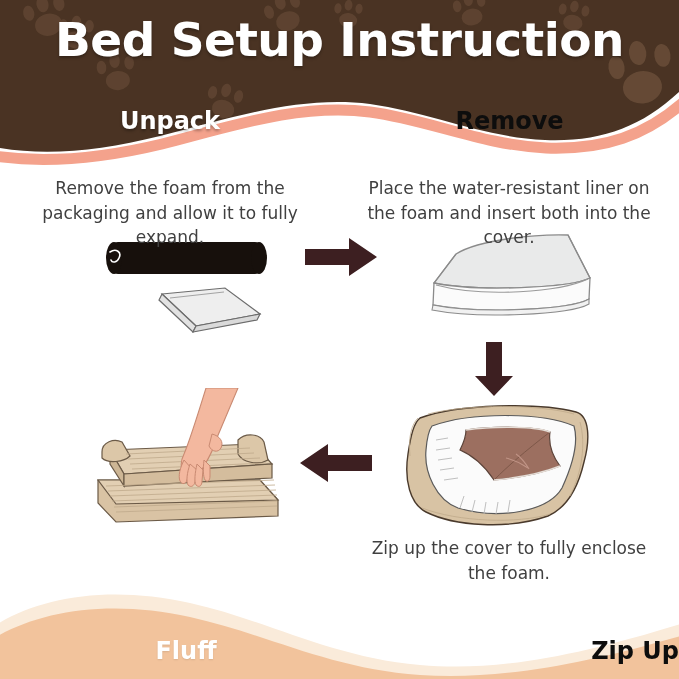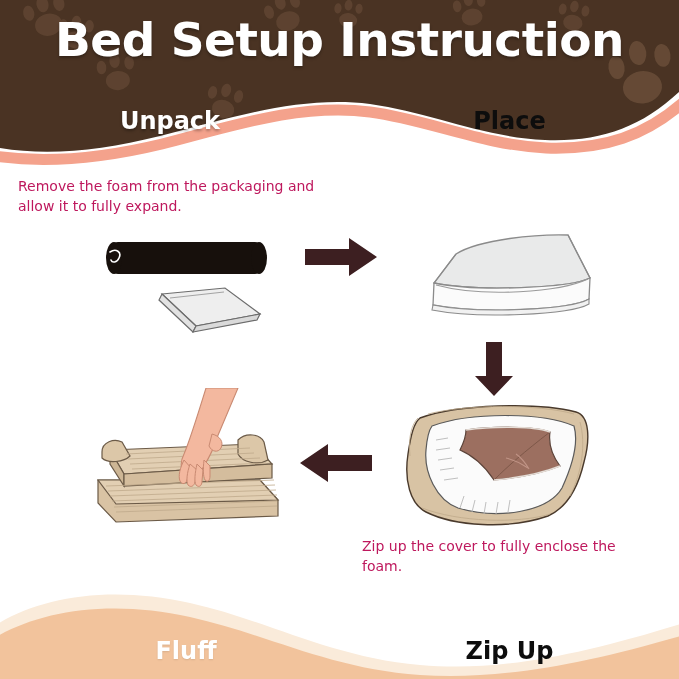--- a/index.html
+++ b/index.html
@@ -31,30 +31,30 @@
   }
   .head-unpack{left:0;width:340px;text-align:center;top:107px;color:#ffffff;
     text-shadow:0 2px 3px rgba(0,0,0,0.30);}
   .head-insert{left:340px;width:339px;text-align:center;top:107px;color:#0d0d0d;}
 
   
   .footer-wrap{position:absolute;left:0;bottom:0;width:679px;height:100px;}
   .footer-svg{position:absolute;left:0;top:0;}
   .head-fluff{left:16px;width:340px;text-align:center;bottom:14px;color:#ffffff;top:auto;
     text-shadow:0 1px 2px rgba(0,0,0,0.10);}
-  .head-zip{left:340px;width:339px;text-align:center;bottom:14px;color:#0d0d0d;top:auto;}
+  .head-zip{left:340px;width:339px;text-align:right;bottom:14px;color:#0d0d0d;top:auto;}
 
   
   .caption{
     position:absolute;
     font-family:"DejaVu Sans", sans-serif;
-    font-size:14px;
+    font-size:17px;
     line-height:1.45;
-    color:#be185d;
-    text-align:left;
+    color:#404040;
+    text-align:center;
     z-index:4;
   }
   .cap-unpack{left:18px;top:176px;width:304px;}
   .cap-insert{left:356px;top:176px;width:306px;}
   .cap-fluff{left:28px;top:536px;width:290px;}
   .cap-zip{left:362px;top:536px;width:294px;}
 
   
   .illus{position:absolute;z-index:3;}
   .ill-unpack{left:100px;top:228px;}
@@ -158,24 +158,25 @@
       </g>
 
       <path d="M-6,156 C48,164 104,158 162,144
                C232,126 300,103 370,112
                C430,120 482,145 546,148
                C604,150 646,136 686,100" fill="none" stroke="#F4A28C" stroke-width="11" stroke-linecap="round"></path>
     </svg>
 
     <div class="title">Bed Setup Instruction</div>
     <div class="step-head head-unpack">Unpack</div>
-    <div class="step-head head-insert">Place</div>
+    <div class="step-head head-insert">Remove</div>
   </div>
 
   <div class="caption cap-unpack">Remove the foam from the packaging and allow it to fully expand.</div>
+  <div class="caption cap-insert">Place the water-resistant liner on the foam and insert both into the cover.</div>
   <div class="caption cap-zip">Zip up the cover to fully enclose the foam.</div>
 
   <svg class="illus ill-unpack" width="190" height="110" viewBox="0 0 190 110">
 
     <g>
       <rect x="14" y="14" width="145" height="32" rx="4" fill="#17100c"></rect>
       <ellipse cx="14" cy="30" rx="8" ry="16" fill="#17100c"></ellipse>
       <ellipse cx="159" cy="30" rx="8" ry="16" fill="#17100c"></ellipse>
       <path d="M10,24 C16,20 22,24 19,30 C17,35 12,35 11,32" fill="none" stroke="#ffffff" stroke-width="1.6" stroke-linecap="round"></path>
     </g>

